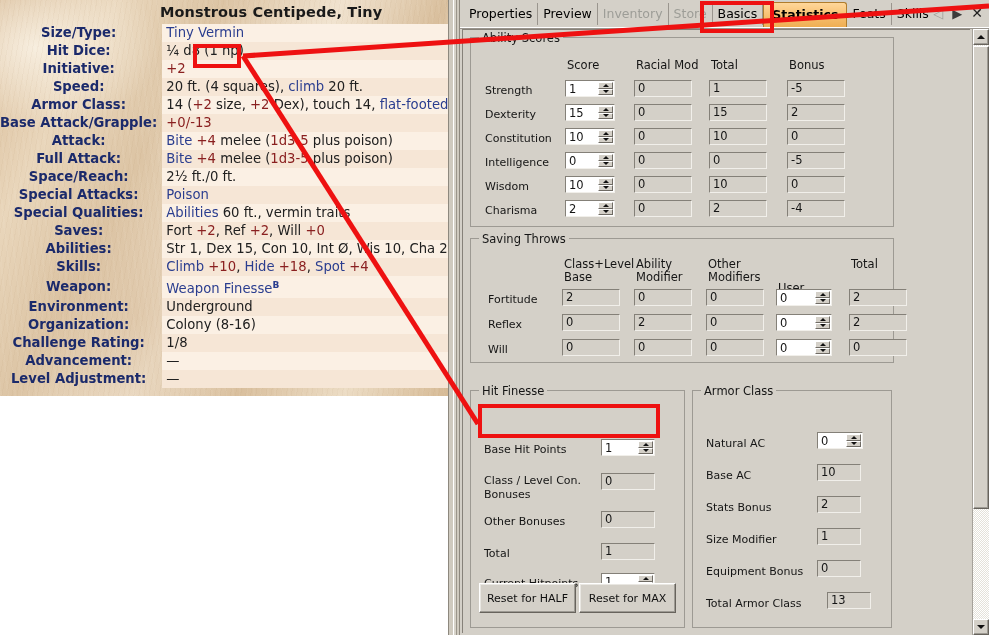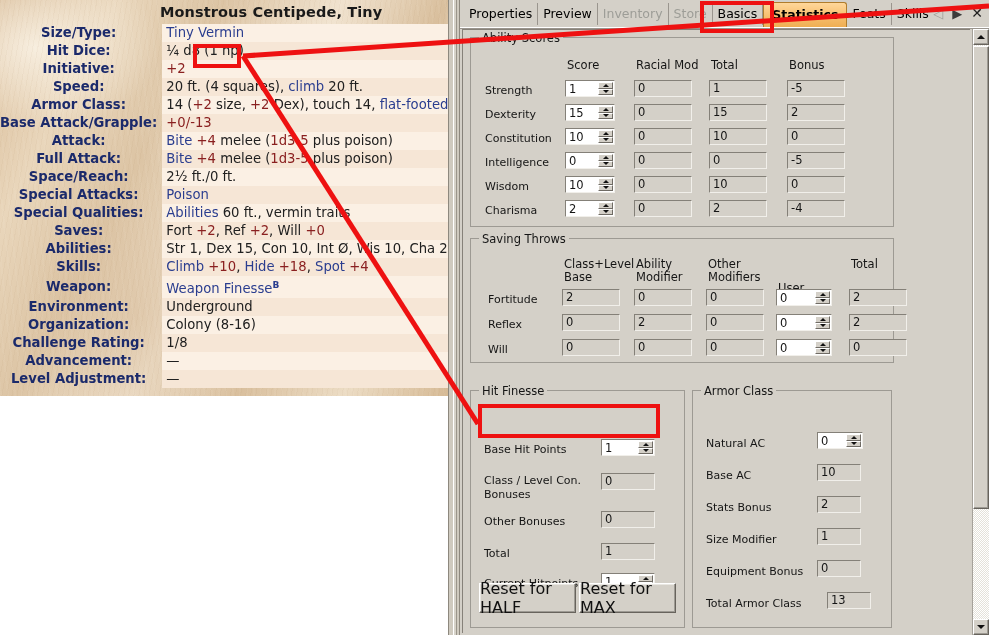--- a/index.html
+++ b/index.html
@@ -282,21 +282,21 @@
   .spin .sbtn.dn i { border-top: 3px solid #101010; }
 
   
   .pushbtn {
     position: absolute;
     background: #d4d0c8;
     border: 1px solid #ffffff;
     border-right-color: #67635c;
     border-bottom-color: #67635c;
     box-sizing: border-box;
-    font-size: 16px;
+    font-size: 11px;
     color: #101010;
     display: flex;
     align-items: center;
     justify-content: center;
     box-shadow: inset -1px -1px 0 #9d9a93, inset 1px 1px 0 #e9e7e2;
   }
 
   
   #vscroll {
     position: absolute;

